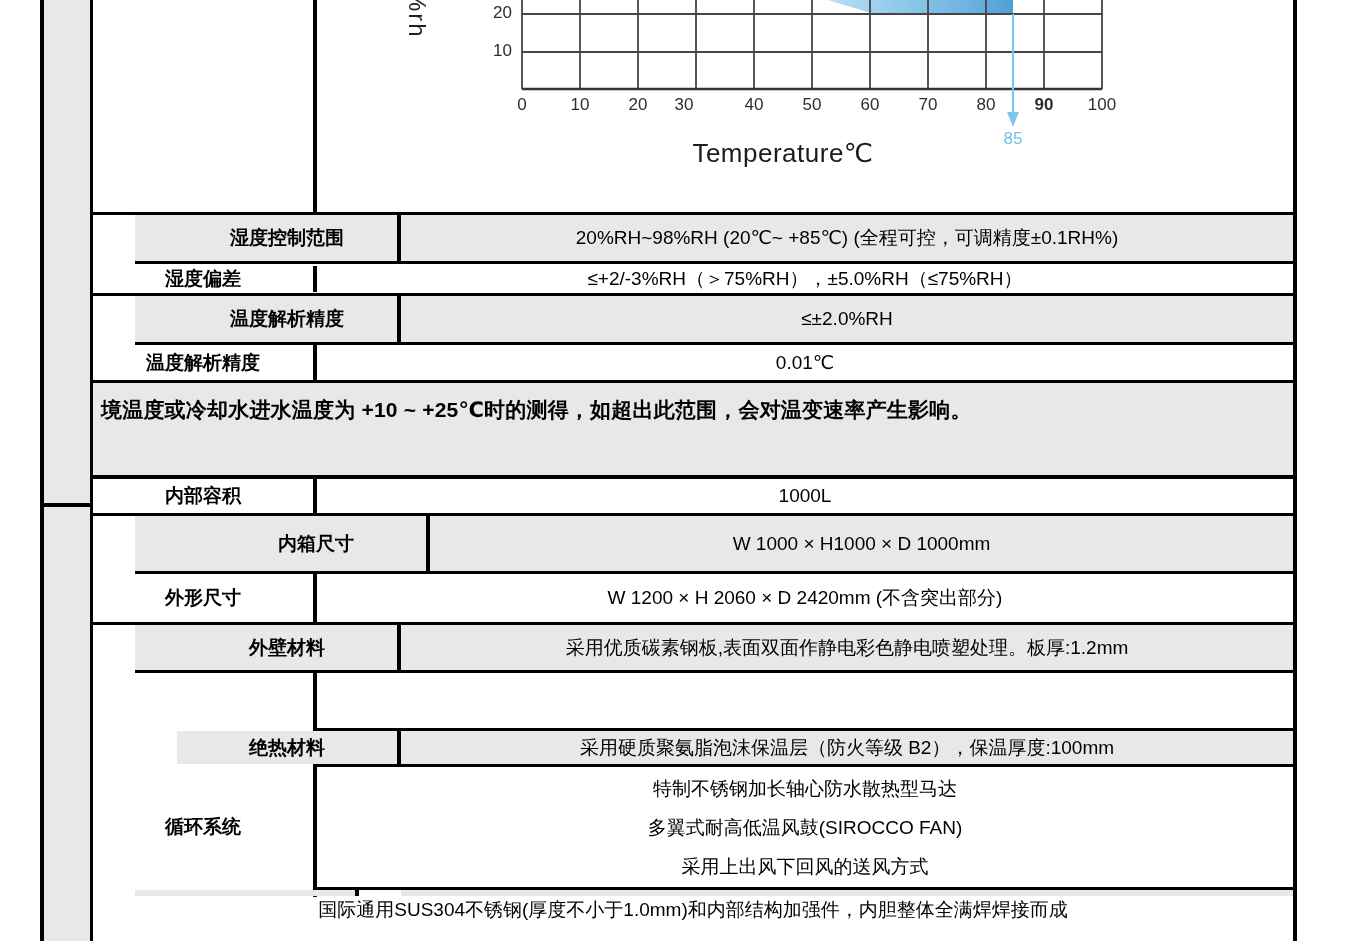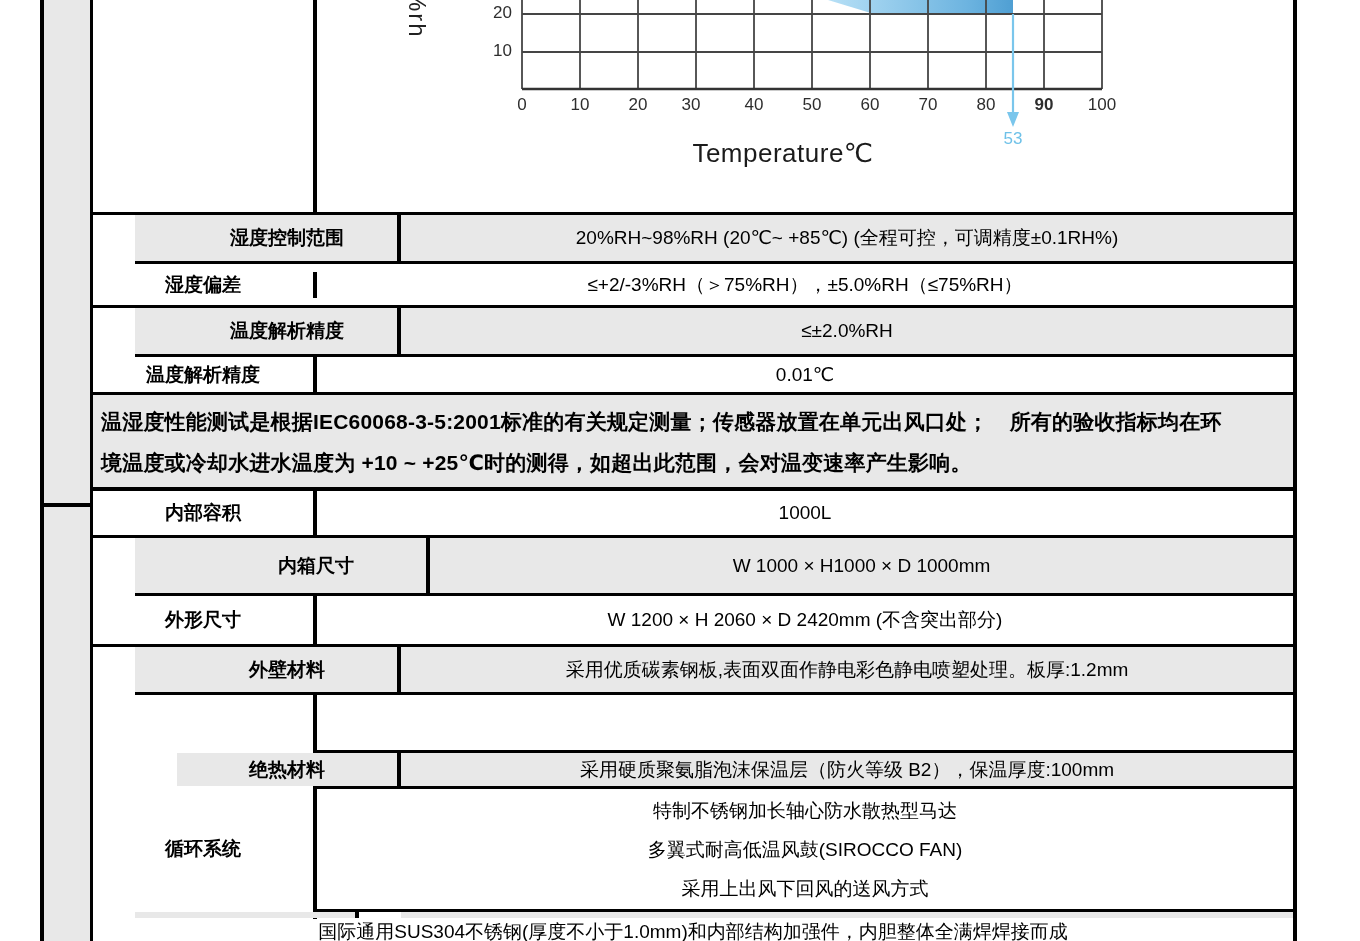--- a/index.html
+++ b/index.html
@@ -115,58 +115,57 @@
       </svg>
 
       <div class="ytick" style="top:3px;">20</div>
       <div class="ytick" style="top:41px;">10</div>
 
       <div class="ylabel">%rh</div>
 
       <div class="xtick" style="left:179px;">0</div>
       <div class="xtick" style="left:237px;">10</div>
       <div class="xtick" style="left:295px;">20</div>
-      <div class="xtick" style="left:348px;">30</div>
+      <div class="xtick" style="left:341px;">30</div>
       <div class="xtick" style="left:411px;">40</div>
       <div class="xtick" style="left:469px;">50</div>
       <div class="xtick" style="left:527px;">60</div>
       <div class="xtick" style="left:585px;">70</div>
       <div class="xtick" style="left:643px;">80</div>
       <div class="xtick" style="left:701px;font-weight:bold;">90</div>
       <div class="xtick" style="left:759px;">100</div>
 
-      <div class="arrow-label">53</div>
+      <div class="arrow-label">85</div>
 
       <div class="xlabel">Temperature℃</div>
     </div>
   </div>
 
   <div class="row grey" style="height:49px;">
     <div class="cell label grey">湿度控制范围</div>
     <div class="cell value">20%RH~98%RH (20℃~ +85℃) (全程可控，可调精度±0.1RH%)</div>
   </div>
-  <div class="row white" style="height:44px;align-items:center;">
+  <div class="row white" style="height:32px;align-items:center;">
     <div class="cell label white">湿度偏差</div>
     <div class="cell value">≤+2/-3%RH（＞75%RH），±5.0%RH（≤75%RH）</div>
   </div>
   <div class="row grey" style="height:49px;">
     <div class="cell label grey">温度解析精度</div>
     <div class="cell value">≤±2.0%RH</div>
   </div>
   <div class="row white" style="height:38px;">
     <div class="cell label white">温度解析精度</div>
     <div class="cell value">0.01℃</div>
   </div>
 
   <div class="note-row" style="height:96px;">
-    <div class="note-line">温湿度性能测试是根据IEC60068-3-5:2001标准的有关规定测量；传感器放置在单元出风口处；　所有的验收指标均在环</div>
     <div class="note-line">境温度或冷却水进水温度为 +10 ~ +25℃时的测得，如超出此范围，会对温变速率产生影响。</div>
   </div>
 
-  <div class="row white" style="height:47px;">
+  <div class="row white" style="height:37px;">
     <div class="cell label white">内部容积</div>
     <div class="cell value">1000L</div>
   </div>
   <div class="row grey" style="height:58px;padding-left:29px;">
     <div class="cell label grey">内箱尺寸</div>
     <div class="cell value">W 1000 × H1000 × D 1000mm</div>
   </div>
   <div class="row white" style="height:51px;">
     <div class="cell label white">外形尺寸</div>
     <div class="cell value">W 1200 × H 2060 × D 2420mm (不含突出部分)</div>

